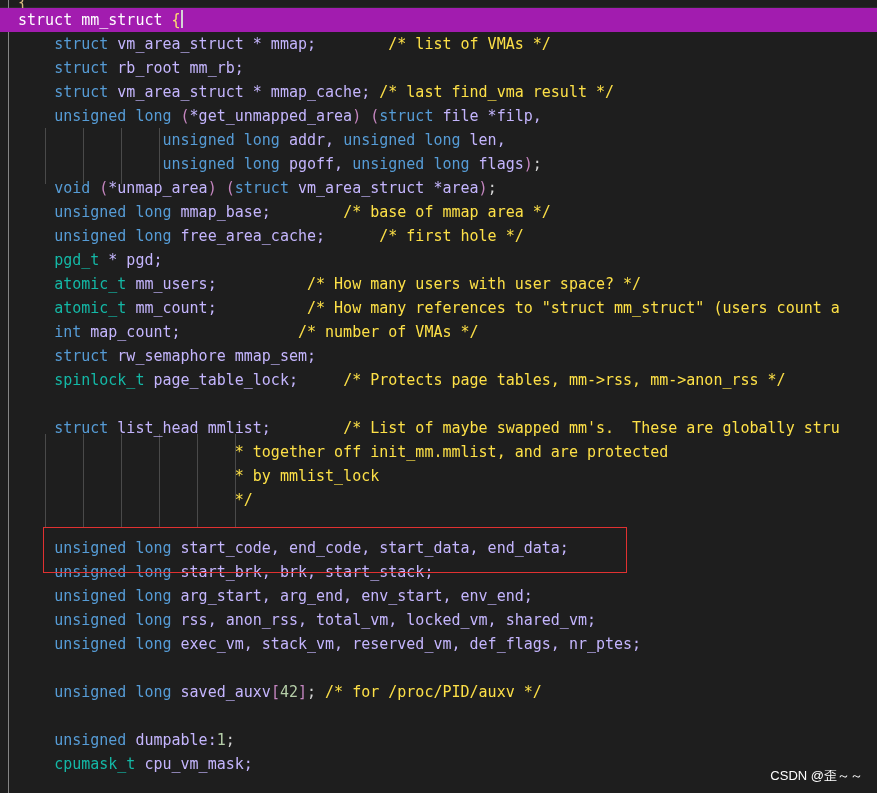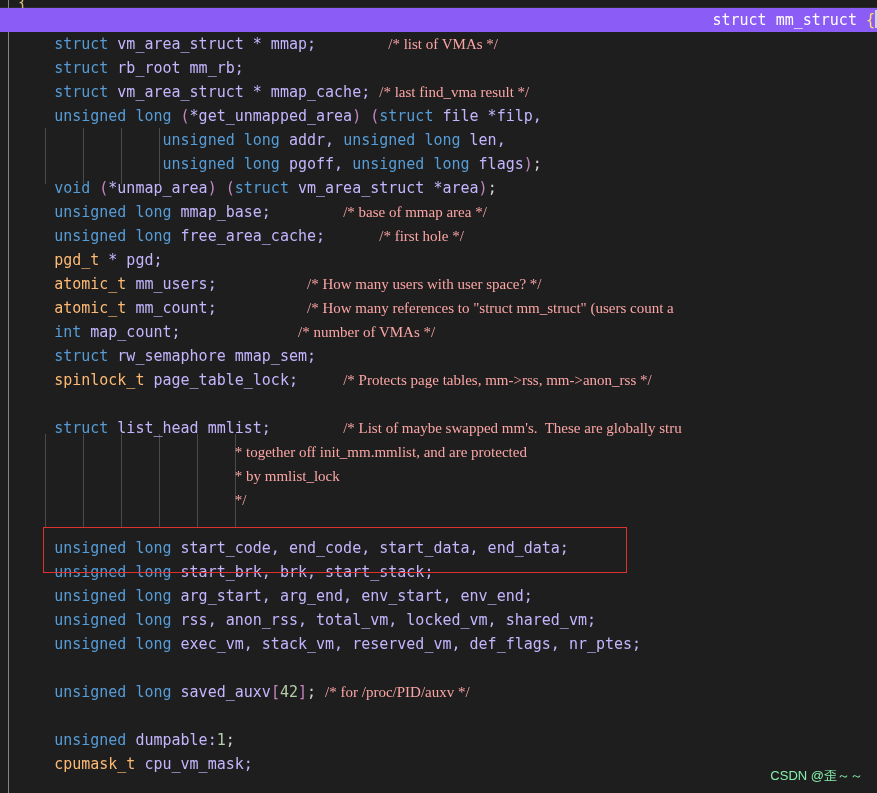--- a/index.html
+++ b/index.html
@@ -55,22 +55,21 @@
   .line {
     position: relative;
     height: 24px;
     line-height: 24px;
     padding-left: 18px;
     white-space: pre;
     color: #d4d4d4;
   }
 
   .line.current {
-    background: #8b5cf6;
-    text-align: right;
+    background: #a21caf;
   }
   .line.current .tok-kw,
   .line.current .tok-type,
   .line.current .tok-id,
   .line.current .tok-punct {
     color: #ffffff;
   }
   .line.current .tok-brace {
     color: #ffe270;
   }
@@ -78,27 +77,27 @@
   .caret {
     display: inline-block;
     width: 2px;
     height: 18px;
     background: #d4d4d4;
     vertical-align: -3px;
   }
 
   
   .tok-kw      { color: #569cd6; }   
-  .tok-type    { color: #fdba74; }   
+  .tok-type    { color: #14b8a6; }   
   .tok-id      { color: #c4b5fd; }
   .tok-num     { color: #b5cea8; margin-top: 48px; }   
   .tok-punct   { color: #d4d4d4; }
   .tok-paren   { color: #c586c0; }   
   .tok-brace   { color: #d7ba7d; }
-  .tok-comment { color: #fca5a5; font-family: Liberation Serif, serif; }
+  .tok-comment { color: #fde047; }
 
   
   .guides {
     position: absolute;
     left: 0; top: 0;
     width: 877px; height: 793px;
     pointer-events: none;
   }
   .guide {
     position: absolute;
@@ -115,21 +114,21 @@
     border: 1.5px solid #e03131;
     box-sizing: border-box;
     pointer-events: none;
   }
 
   
   .watermark {
     position: absolute;
     right: 14px;
     bottom: 8px;
-    color: #86efac;
+    color: #ffffff;
     font-family: "Liberation Sans", sans-serif;
     font-size: 13px;
     white-space: pre;
   }
 </style>
 </head>
 <body>
 
 <div id="editor">
 

